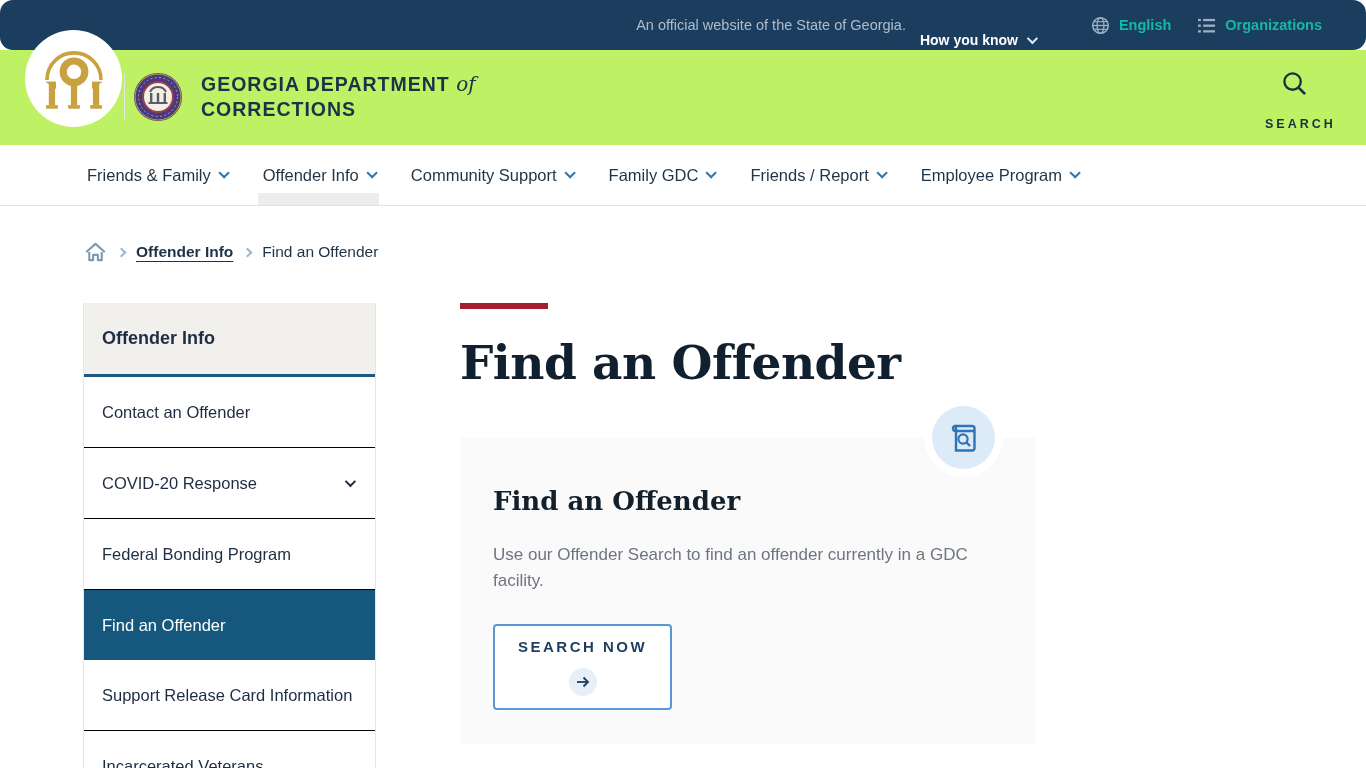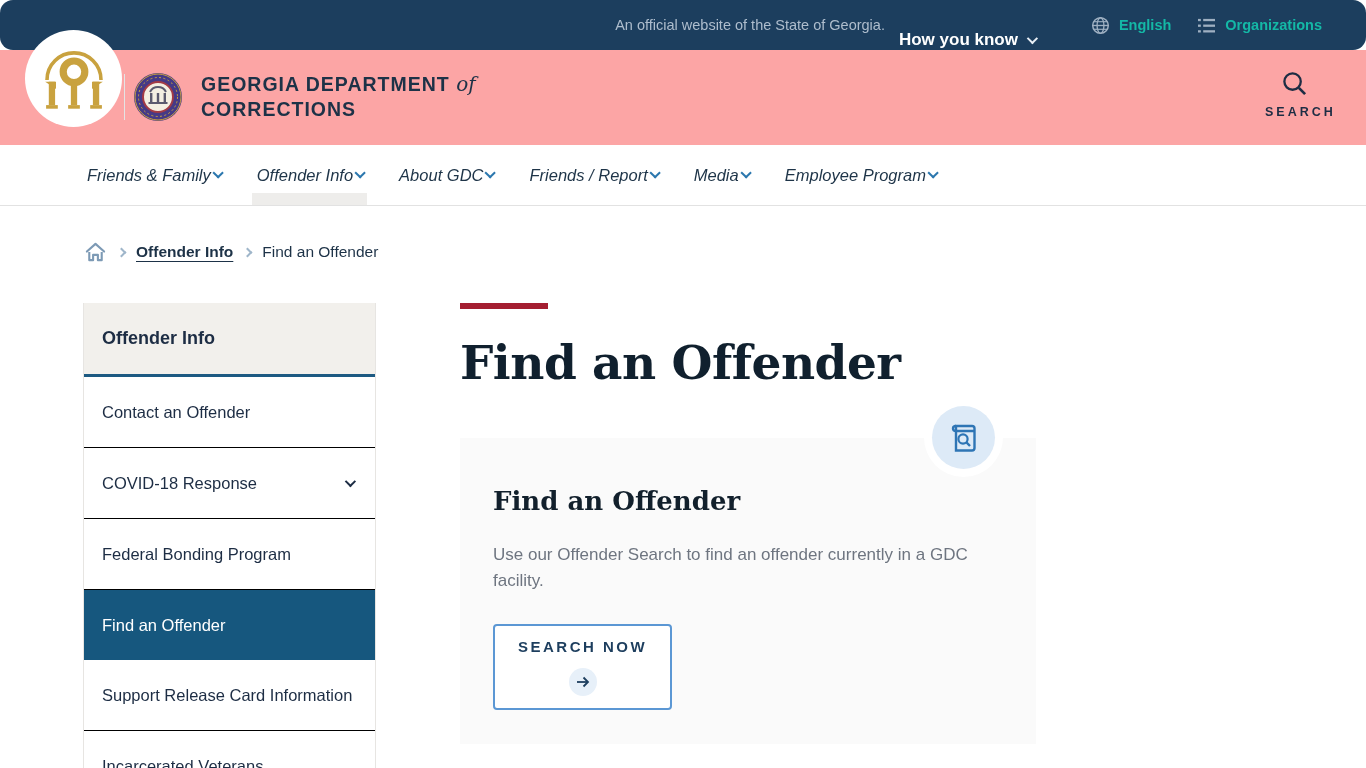--- a/index.html
+++ b/index.html
@@ -5,47 +5,47 @@
   * { margin:0; padding:0; box-sizing:border-box; }
   html,body { width:1366px; height:768px; overflow:hidden; background:#fff;
     font-family:"Liberation Sans", sans-serif; color:#1e3448; }
 
   
   .topbar { position:absolute; left:0; top:0; width:1366px; height:50px;
     background:#1c3e5e; display:flex; align-items:center; justify-content:flex-end;
     padding-right:44px; z-index:5;border-radius:13px; }
   .topbar .official { color:#aebdcd; font-size:14.5px; margin-right:14px; }
   .topbar .howknow { display:flex; align-items:center; gap:9px; color:#fff;
-    font-weight:bold; font-size:17px; cursor:pointer; margin-right:56px;margin-top:30px; }
+    font-weight:bold; font-size:14px; cursor:pointer; margin-right:56px;margin-top:30px; }
   .chev { width:8px; height:8px; border-right:2px solid #2b77ae; border-bottom:2px solid #2b77ae;
     transform:rotate(45deg) translateY(-2px); display:inline-block; }
   .chev.white { border-color:#e8eef5; }
   .topbar .util { display:flex; align-items:center; gap:9px; color:#14b8a6;
     font-weight:bold; font-size:14.5px; cursor:pointer; }
   .topbar .util + .util { margin-left:26px; }
 
   
-  .header { position:absolute; left:0; top:50px; width:1366px; height:95px; background:#fca5a5; }
+  .header { position:absolute; left:0; top:50px; width:1366px; height:95px; background:#bef264; }
   .logo-circle { position:absolute; left:25px; top:-20px; width:97px; height:97px;
     border-radius:50%; background:#fff; display:flex; align-items:center; justify-content:center; z-index:6; }
   .hdr-divider { position:absolute; left:124px; top:24px; width:1px; height:46px; background:#e4e4e4; }
   .seal { position:absolute; left:133px; top:22px; width:50px; height:50px; }
   .agency { position:absolute; left:201px; top:22px; line-height:25px; font-size:19.5px;
     font-weight:bold; letter-spacing:1px; color:#1d3247; }
   .agency .of { font-family:"DejaVu Serif", serif; font-style:italic; font-weight:normal;
     text-transform:none; letter-spacing:0; font-size:20px; }
   .search-block { position:absolute; right:43px; top:20px; width:58px; text-align:center; cursor:pointer; }
-  .search-block .lbl { display:block; margin-top:4px; font-size:12.5px; letter-spacing:3px;
+  .search-block .lbl { display:block; margin-top:16px; font-size:12.5px; letter-spacing:3px;
     font-weight:bold; color:#1d2d44; }
 
   
   .nav { position:absolute; left:0; top:145px; width:1366px; height:61px; background:#fff;
     border-bottom:1px solid #e2e2e2; display:flex; align-items:stretch; padding-left:82px; }
-  .nav-item { position:relative; display:flex; align-items:center; gap:1px;
-    font-size:16.5px; font-weight:500; color:#1e3448; cursor:pointer; padding:0 5px; margin-right:27px;font-style:italic; }
+  .nav-item { position:relative; display:flex; align-items:center; gap:7px;
+    font-size:16.5px; font-weight:500; color:#1e3448; cursor:pointer; padding:0 5px; margin-right:27px; }
   .nav-item .chev { transform:rotate(45deg) translateY(-3px); }
   .nav-item.active::after { content:""; position:absolute; left:0; right:0; bottom:0;
     height:12px; background:#eeedeb; }
 
   
   .breadcrumb { position:absolute; left:84px; top:241px; display:flex; align-items:center;
     gap:11px; font-size:15.5px; font-weight:500; }
   .breadcrumb .sep { width:7px; height:7px; border-right:2px solid #9fb6ca;
     border-bottom:2px solid #9fb6ca; transform:rotate(-45deg); }
   .breadcrumb a.crumb-link { color:#1d3247; font-weight:bold; text-decoration:underline;
@@ -164,29 +164,29 @@
 <div class="nav">
   <div class="nav-item">
     <span>Friends &amp; Family</span>
       <span class="chev"></span>
   </div>
   <div class="nav-item active">
     <span>Offender Info</span>
       <span class="chev"></span>
   </div>
   <div class="nav-item">
-    <span>About GDC</span>
+    <span>Community Support</span>
+      <span class="chev"></span>
+  </div>
+  <div class="nav-item">
+    <span>Family GDC</span>
       <span class="chev"></span>
   </div>
   <div class="nav-item">
     <span>Friends / Report</span>
-      <span class="chev"></span>
-  </div>
-  <div class="nav-item">
-    <span>Media</span>
       <span class="chev"></span>
   </div>
   <div class="nav-item">
     <span>Employee Program</span>
       <span class="chev"></span>
   </div>
 </div>
 
 <div class="breadcrumb">
   <svg width="23" height="22" viewBox="0 0 24 23">
@@ -198,21 +198,21 @@
   <span class="sep"></span>
   <span class="crumb-current">Find an Offender</span>
 </div>
 
 <div class="sidebar">
   <div class="sidebar-head">Offender Info</div>
   <div class="side-item">
     <span>Contact an Offender</span>
   </div>
   <div class="side-item">
-    <span>COVID-18 Response</span>
+    <span>COVID-20 Response</span>
     <span class="chev"></span>
   </div>
   <div class="side-item">
     <span>Federal Bonding Program</span>
   </div>
   <div class="side-item active">
     <span>Find an Offender</span>
   </div>
   <div class="side-item">
     <span>Support Release Card Information</span>

